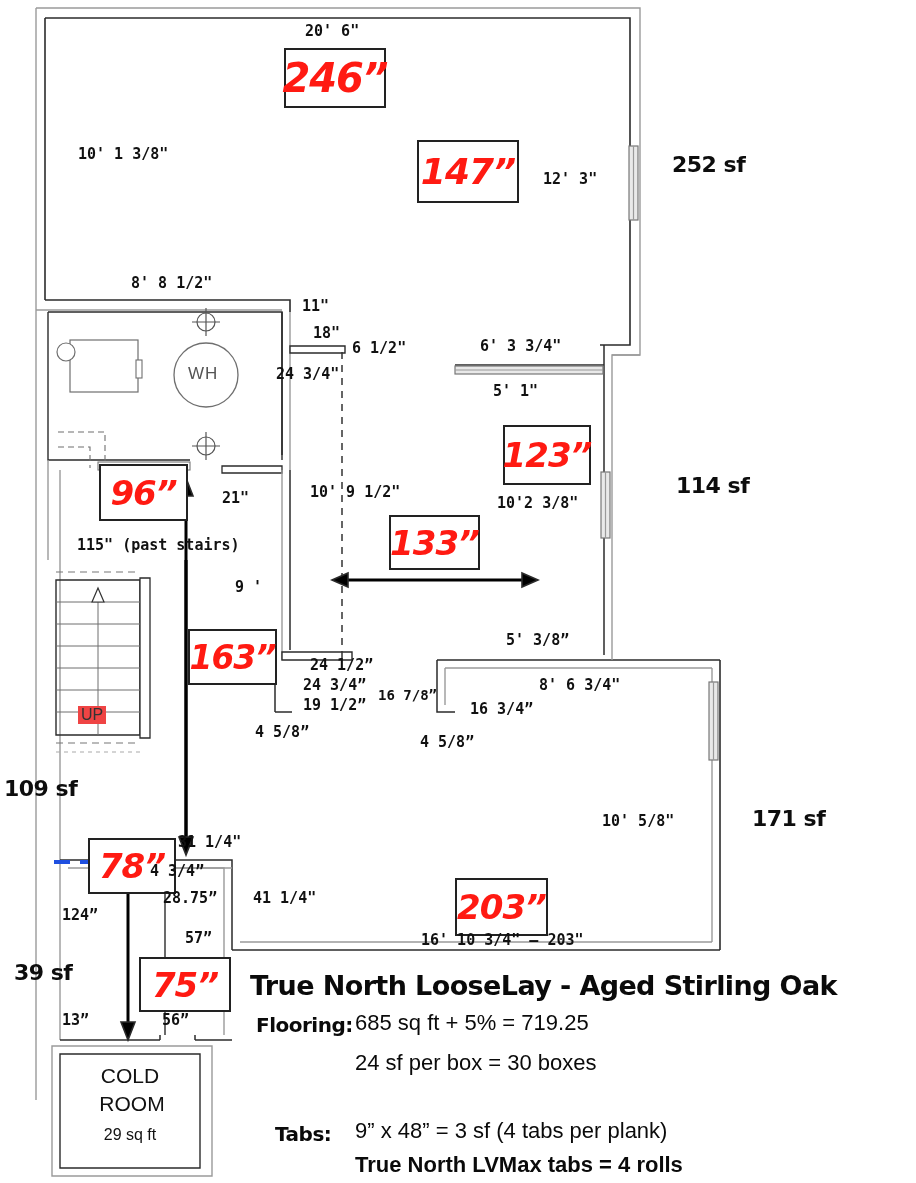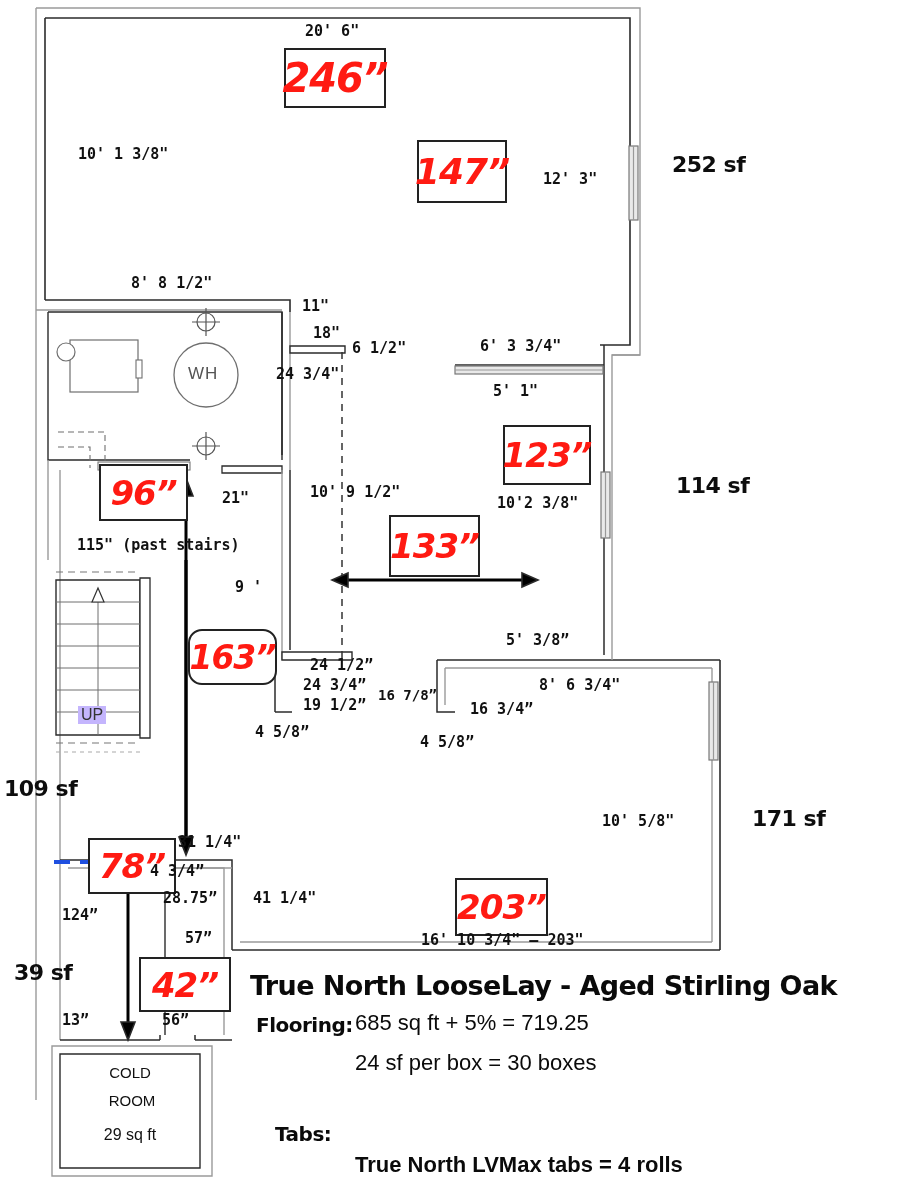--- a/index.html
+++ b/index.html
@@ -48,21 +48,21 @@
     font-weight:700;
     font-size:22px;
     color:#0d0d0d;
     white-space:nowrap;
     letter-spacing:-0.5px;
   }
   
   .roomname{
     position:absolute;
     font-family:"Liberation Sans",sans-serif;
-    font-size:15px;
+    font-size:21px;
     color:#111;
     white-space:nowrap;
     text-align:center;
   }
   .roomsub{
     position:absolute;
     font-family:"Liberation Sans",sans-serif;
     font-size:16px;
     color:#111;
     white-space:nowrap;
@@ -101,21 +101,21 @@
     font-family:"Liberation Sans",sans-serif;
     font-size:17px;
     color:#555;
     letter-spacing:1px;
   }
   .up-label{
     position:absolute;
     font-family:"Liberation Sans",sans-serif;
     font-size:16px;
     color:#333;
-    background:#c4b5fd;
+    background:#ef4444;
     padding:0 3px;
   }
 </style>
 </head>
 <body>
 
 <div id="page">
 
   <svg id="vec" viewBox="0 0 916 1183">
     <g fill="none" stroke="#2b2b2b" stroke-width="1.6">
@@ -260,51 +260,51 @@
 
       <path d="M165,868 L232,868" stroke="#9a9a9a" stroke-width="1.3"></path>
 
     </g>
   </svg>
 
   <div class="redbox" style="left:284px;top:48px;width:102px;height:60px;font-size:40px;">
     <span>246”</span>
   </div>
 
-  <div class="redbox" style="left:417px;top:140px;width:90px;height:63px;font-size:36px;">
+  <div class="redbox" style="left:417px;top:140px;width:102px;height:63px;font-size:36px;">
     <span>147”</span>
   </div>
 
   <div class="redbox" style="left:503px;top:425px;width:88px;height:60px;font-size:34px;">
     <span>123”</span>
   </div>
 
-  <div class="redbox" style="left:389px;top:515px;width:91px;height:62px;font-size:34px;">
+  <div class="redbox" style="left:389px;top:515px;width:91px;height:55px;font-size:34px;">
     <span>133”</span>
   </div>
 
   <div class="redbox" style="left:99px;top:464px;width:89px;height:57px;font-size:34px;">
     <span>96”</span>
   </div>
 
-  <div class="redbox" style="left:188px;top:629px;width:89px;height:56px;font-size:33px;border-radius:14px;">
+  <div class="redbox" style="left:188px;top:629px;width:89px;height:56px;font-size:33px;">
     <span>163”</span>
   </div>
 
 
   <div class="redbox" style="left:88px;top:806px;width:88px;height:56px;font-size:34px;margin-top:32px;">
     <span>78”</span>
   </div>
 
   <div class="redbox" style="left:455px;top:878px;width:93px;height:58px;font-size:34px;">
     <span>203”</span>
   </div>
 
   <div class="redbox" style="left:139px;top:957px;width:92px;height:55px;font-size:34px;">
-    <span>42”</span>
+    <span>75”</span>
   </div>
 
   <div class="sftag" style="left:672px;top:152px;">
     <span>252 sf</span>
   </div>
   <div class="sftag" style="left:676px;top:473px;">
     <span>114 sf</span>
   </div>
   <div class="sftag" style="left:752px;top:806px;">
     <span>171 sf</span>
@@ -446,17 +446,20 @@
   <div class="spec-val" style="left:355px;top:1010px;">
     <span>685 sq ft + 5% = 719.25</span>
   </div>
   <div class="spec-val" style="left:355px;top:1050px;">
     <span>24 sf per box = 30 boxes</span>
   </div>
 
   <div class="spec-label" style="left:275px;top:1122px;">
     <span>Tabs:</span>
   </div>
+  <div class="spec-val" style="left:355px;top:1118px;">
+    <span>9” x 48” = 3 sf (4 tabs per plank)</span>
+  </div>
   <div class="spec-val" style="left:355px;top:1152px;font-weight:bold;">
     <span>True North LVMax tabs = 4 rolls</span>
   </div>
 
 </div>
 
 </body></html>

